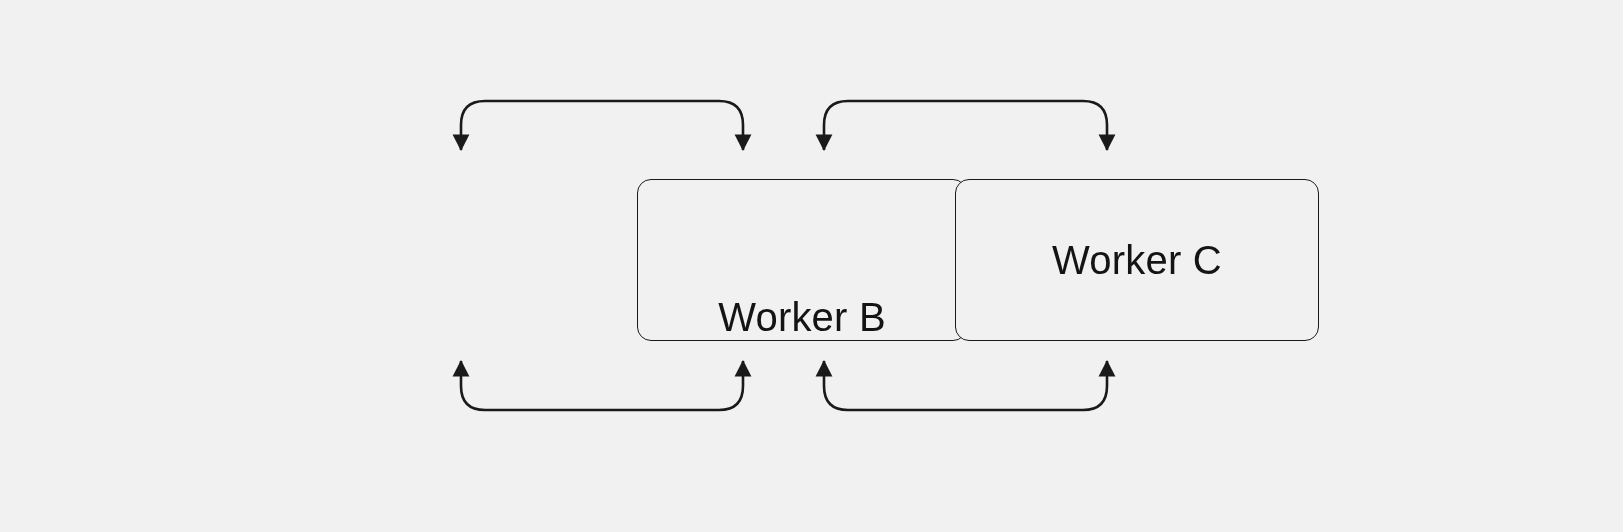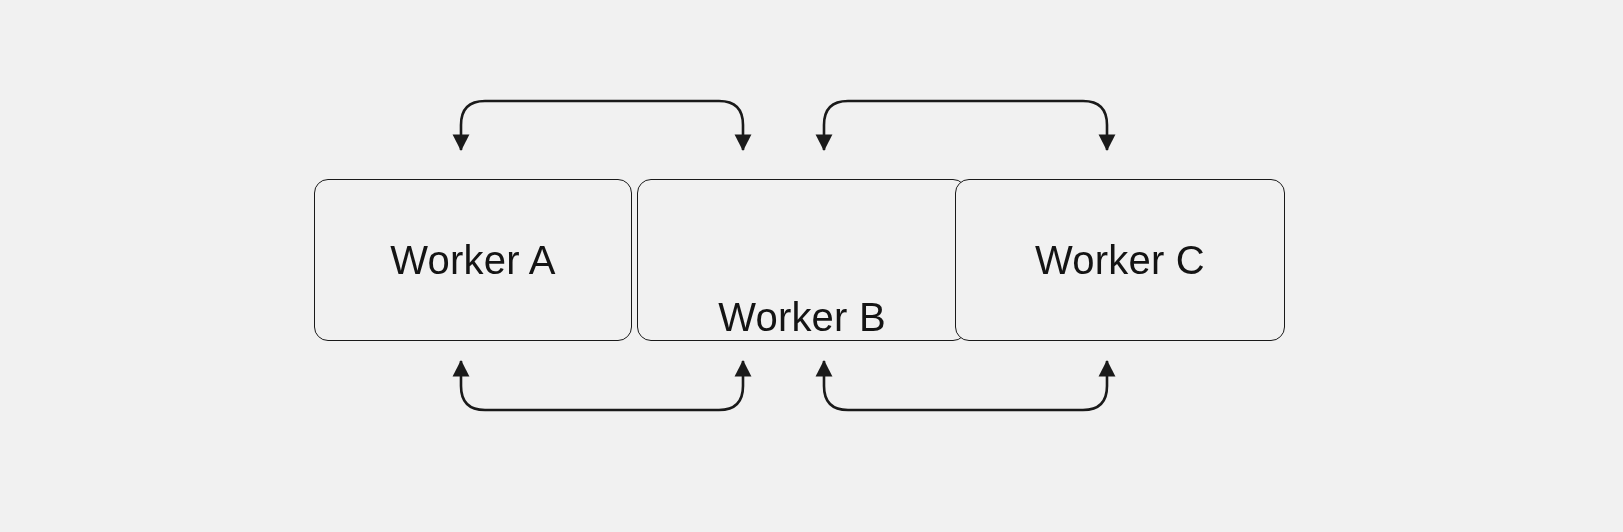--- a/index.html
+++ b/index.html
@@ -67,25 +67,22 @@
 
     <g>
       <path d="M 461 361 L 461 386 Q 461 410 485 410 L 719 410 Q 743 410 743 386 L 743 361" fill="none" stroke="#1a1a1a" stroke-width="2.6" stroke-linecap="butt" marker-start="url(#arrowhead)" marker-end="url(#arrowhead)"></path>
     </g>
 
     <g>
       <path d="M 824 361 L 824 386 Q 824 410 848 410 L 1083 410 Q 1107 410 1107 386 L 1107 361" fill="none" stroke="#1a1a1a" stroke-width="2.6" stroke-linecap="butt" marker-start="url(#arrowhead)" marker-end="url(#arrowhead)"></path>
     </g>
   </svg>
 
-  <div class="node" style="left:314px; top:179px; width:318px; height:162px;">
-    <span class="node-label">Worker A</span>
-  </div>
 
   <div class="node" style="left:637px; top:179px; width:330px; height:162px;align-items:flex-end;">
     <span class="node-label">Worker B</span>
   </div>
 
-  <div class="node" style="left:955px; top:179px; width:330px; height:162px;">
+  <div class="node" style="left:955px; top:179px; width:364px; height:162px;">
     <span class="node-label">Worker C</span>
   </div>
 
 </div>
 
 </body></html>

